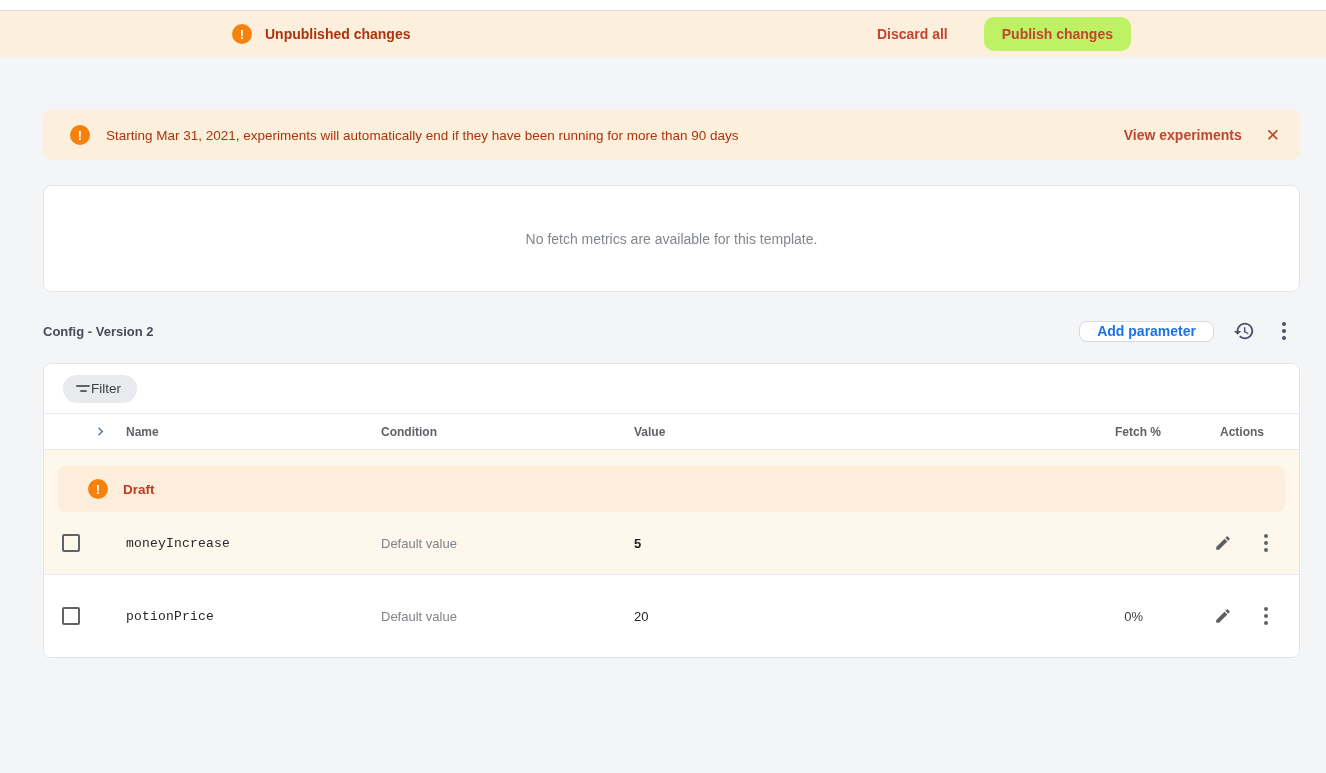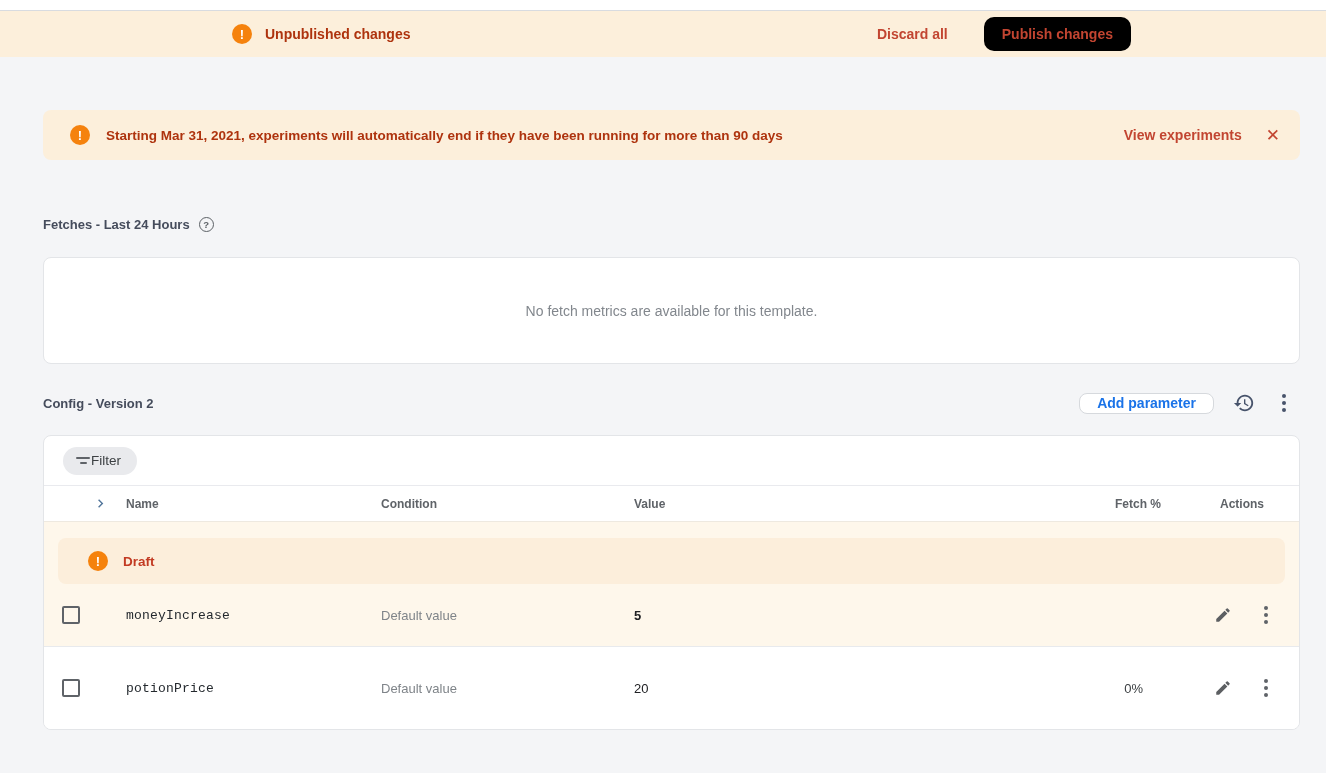--- a/index.html
+++ b/index.html
@@ -19,32 +19,32 @@
   .publish-left { position:absolute; left:232px; top:0; height:100%; display:flex; align-items:center; gap:13px; }
   .warn-icon {
     width:20px; height:20px; border-radius:50%; background:#f5820d; color:#fff;
     display:flex; align-items:center; justify-content:center;
     font-size:13px; font-weight:700; flex:0 0 auto;
   }
   .publish-msg { color:#ae330e; font-size:14px; font-weight:700; }
   .publish-actions { position:absolute; right:195px; top:0; height:100%; display:flex; align-items:center; gap:36px; }
   .discard-btn { color:#c24531; font-size:14px; font-weight:700; background:none; border:none; cursor:pointer; font-family:inherit; }
   .publish-btn {
-    background:#000000; color:#c24531; font-size:14px; font-weight:700;
+    background:#bef264; color:#c24531; font-size:14px; font-weight:700;
     border:none; border-radius:10px; padding:9px 18px; cursor:pointer; font-family:inherit;
   }
 
   .content { padding:0 26px 0 43px; }
 
   
   .exp-banner {
     margin-top:53px; height:50px; background:#fcefdb; border-radius:8px;
     display:flex; align-items:center; padding:0 20px 0 27px;
   }
-  .exp-msg { color:#ae330e; font-size:13.5px; font-weight:700; margin-left:16px; flex:1; }
+  .exp-msg { color:#ae330e; font-size:13.5px; font-weight:400; margin-left:16px; flex:1; }
   .view-exp-link { color:#c24531; font-size:14px; font-weight:700; background:none; border:none; cursor:pointer; font-family:inherit; margin-right:24px; }
   .close-btn { background:none; border:none; color:#c24531; font-size:17px; font-weight:700; cursor:pointer; line-height:1; font-family:inherit; }
 
   
   .section-label { display:flex; align-items:center; gap:9px; color:#454c5c; font-size:13px; font-weight:700; }
   .fetches-label { margin-top:57px; }
   .help-icon {
     width:15px; height:15px; border:1.3px solid #5c6166; border-radius:50%;
     color:#5c6166; font-size:9.5px; font-weight:700;
     display:flex; align-items:center; justify-content:center;
@@ -131,24 +131,20 @@
 
   <div class="content">
 
     <div class="exp-banner">
       <span class="warn-icon">!</span>
       <span class="exp-msg">Starting Mar 31, 2021, experiments will automatically end if they have been running for more than 90 days</span>
       <button class="view-exp-link">View experiments</button>
       <button class="close-btn">✕</button>
     </div>
 
-    <div class="section-label fetches-label">
-      <span>Fetches - Last 24 Hours</span>
-      <span class="help-icon">?</span>
-    </div>
 
     <div class="card fetch-card">
       <span class="empty-msg">No fetch metrics are available for this template.</span>
     </div>
 
     <div class="config-row">
       <div class="section-label">
         <span>Config - Version 2</span>
       </div>
       <div class="config-actions">

